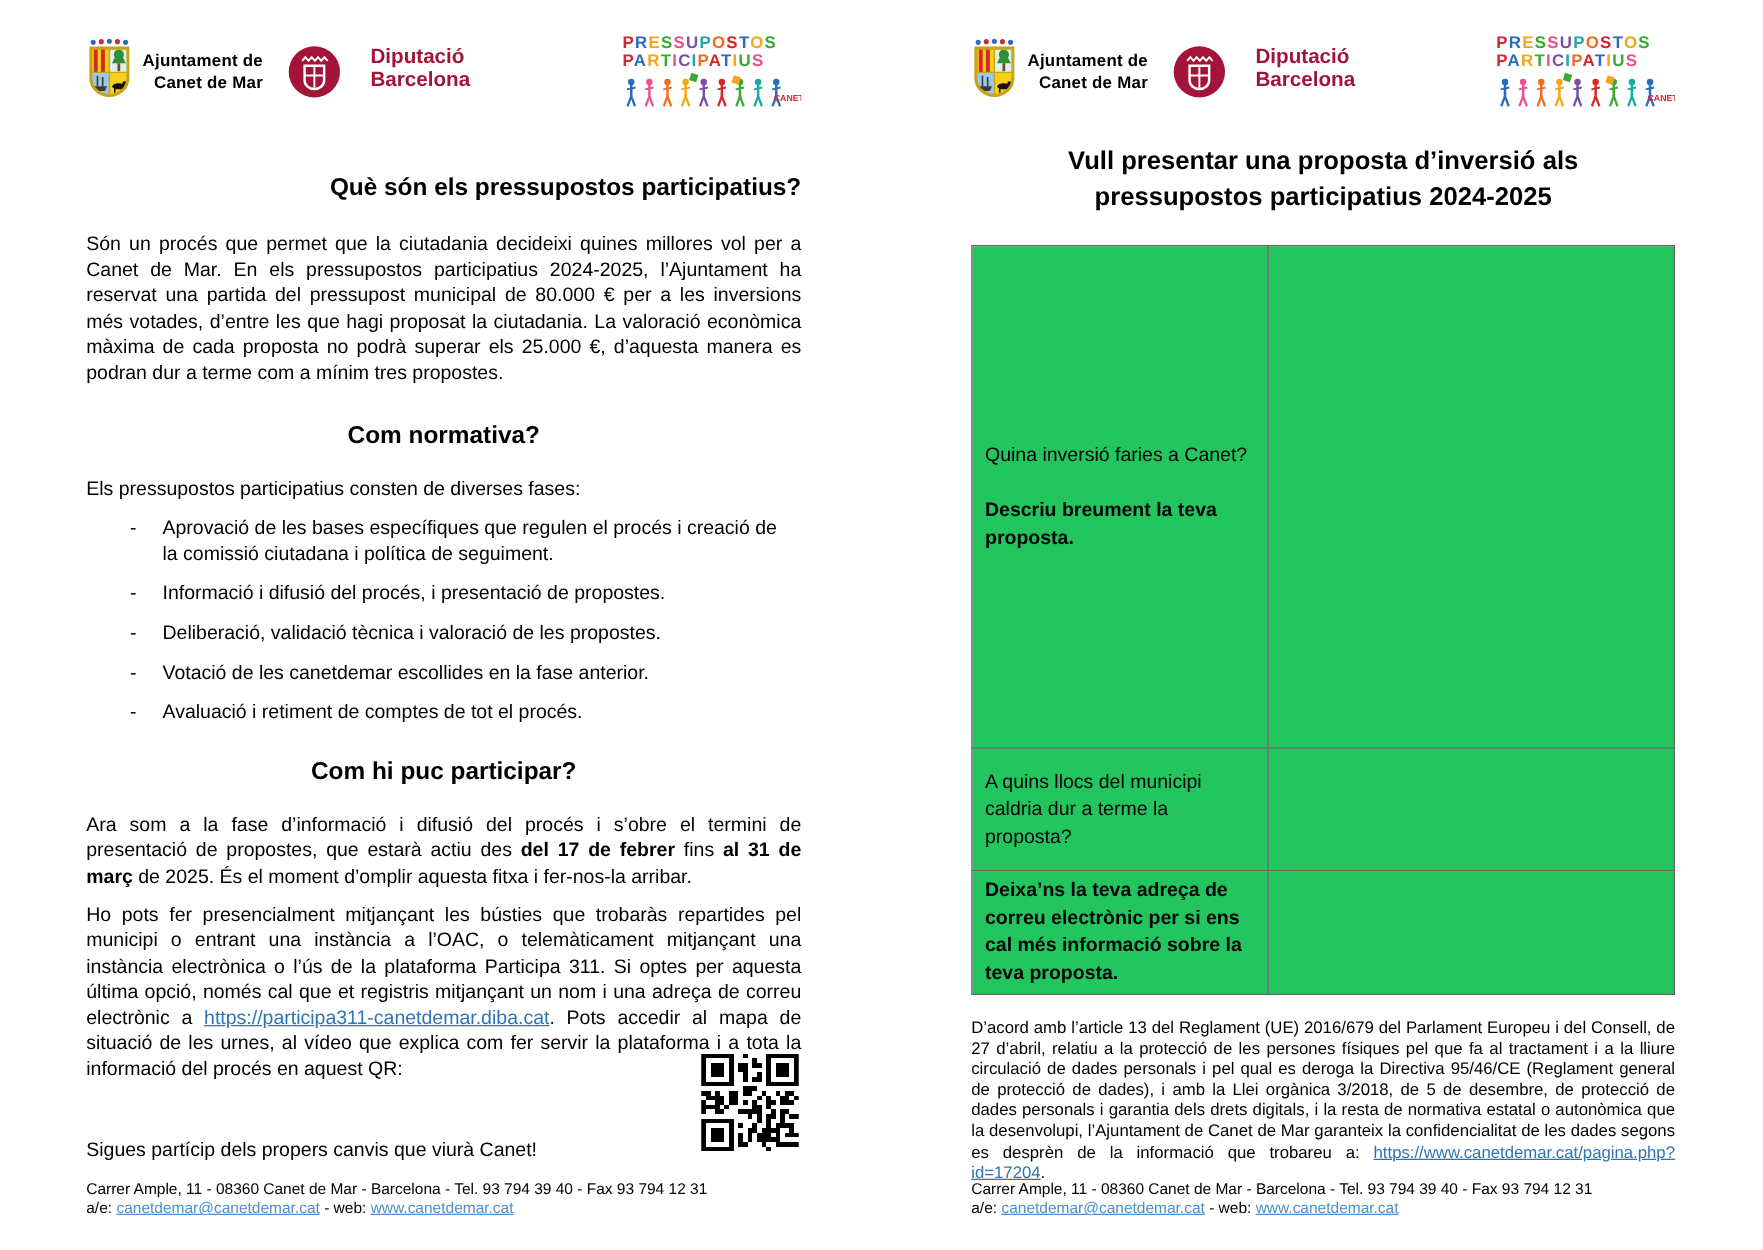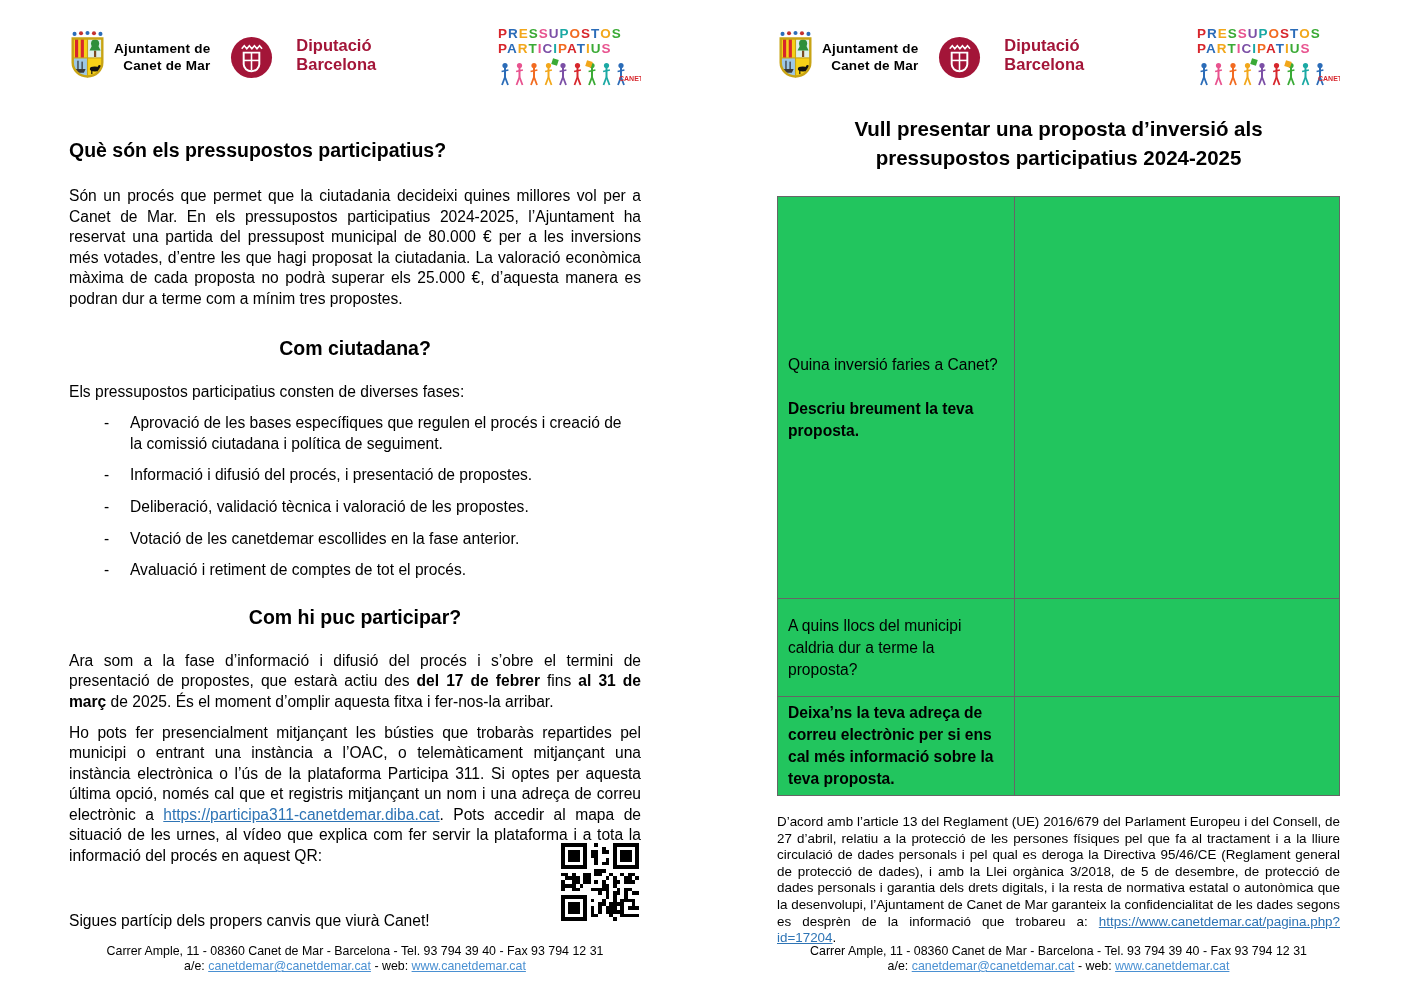--- a/index.html
+++ b/index.html
@@ -16,33 +16,33 @@
   .hdr{display:flex;align-items:center;margin-top:24px;height:66px;}
   .muni{display:flex;align-items:center;gap:8px;text-align:right;}
   .muni-text{font-size:13.5px;font-weight:bold;line-height:17px;letter-spacing:.2px;}
   .dipu{display:flex;align-items:flex-start;gap:23px;margin-left:20px;}
   .dipu-text{font-weight:bold;font-size:16.5px;line-height:19px;color:#A31538;}
   .pp-logo{margin-left:auto;width:143px;padding-top:2px;}
   .pp-words{font-weight:bold;font-size:13.5px;line-height:14.5px;letter-spacing:1px;white-space:nowrap;}
   .pp-people{display:block;margin-top:1px;}
 
   
-  .center-title{text-align:left;font-size:19.5px;font-weight:bold;line-height:24px;margin:48px 0 0 0;}
+  .center-title{text-align:right;font-size:19.5px;font-weight:bold;line-height:24px;margin:48px 0 0 0;}
   .h-sub{text-align:center;font-size:19.5px;font-weight:bold;line-height:24px;margin:26px 0 0 0;}
   .para{font-size:15.6px;line-height:20.6px;text-align:justify;margin:24px 0 0 0;}
   .para.tight{margin-top:10px;}
   .para.noj{text-align:left;}
   .phase{display:flex;margin-top:11px;padding-left:35px;font-size:15.6px;line-height:20.6px;}
   .dash{width:26px;flex:0 0 26px;}
   .phase-text{flex:1;padding-right:4px;}
   .closing{font-size:15.6px;line-height:20.6px;margin-top:44px;}
   .qr-abs{position:absolute;top:843px;right:2px;width:78px;height:78px;}
 
   a.lnk{color:#2E74B5;text-decoration:underline;cursor:pointer;}
-  .ftr{position:absolute;bottom:26px;left:0;right:0;text-align:center;font-size:12.4px;line-height:15px;margin-top:39px;}
+  .ftr{position:absolute;bottom:26px;left:0;right:0;text-align:left;font-size:12.4px;line-height:15px;margin-top:39px;}
   .ftr a{color:#4A90D2;text-decoration:underline;cursor:pointer;}
 
   
   .title2{margin:24px 8px 0 8px;text-align:center;font-size:20.5px;font-weight:bold;line-height:29px;}
   table.form{border-collapse:collapse;width:100%;margin-top:24px;table-layout:fixed;}
   table.form td{border:1px solid #666;vertical-align:middle;padding:1px 10px;font-size:15.6px;line-height:22px;background:#22c55e;}
   td.qcell{width:216px;}
   .qbold{font-weight:bold;margin-top:22px;}
   .legal{margin-top:18px;font-size:13.4px;line-height:16.6px;text-align:justify;}
   b,.b{font-weight:bold;}
@@ -176,21 +176,21 @@
           <rect x="88" y="4" width="6" height="6" fill="#F2A71B" transform="rotate(18 91 7)"></rect>
           <text x="121" y="24" font-size="7" font-weight="bold" fill="#D7262C">CANET</text>
         </svg>
     </div>
   </div>
 
   <h1 class="center-title">Què són els pressupostos participatius?</h1>
 
   <p class="para">Són un procés que permet que la ciutadania decideixi quines millores vol per a Canet de Mar. En els pressupostos participatius 2024-2025, l’Ajuntament ha reservat una partida del pressupost municipal de 80.000 € per a les inversions més votades, d’entre les que hagi proposat la ciutadania. La valoració econòmica màxima de cada proposta no podrà superar els 25.000 €, d’aquesta manera es podran dur a terme com a mínim tres propostes.</p>
 
-  <h2 class="h-sub">Com ciutadana?</h2>
+  <h2 class="h-sub">Com normativa?</h2>
 
   <p class="para noj" style="margin-top:22px;">Els pressupostos participatius consten de diverses fases:</p>
 
   <div>
     <div class="phase">
       <span class="dash">-</span>
       <span class="phase-text">Aprovació de les bases específiques que regulen el procés i creació de la comissió ciutadana i política de seguiment.</span>
     </div>
     <div class="phase">
       <span class="dash">-</span>

